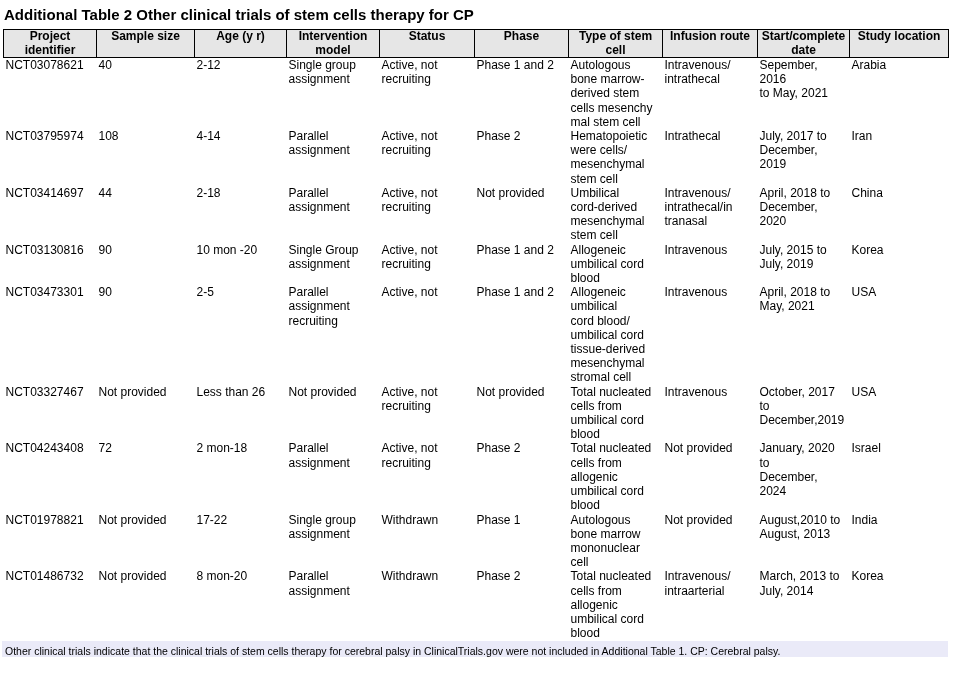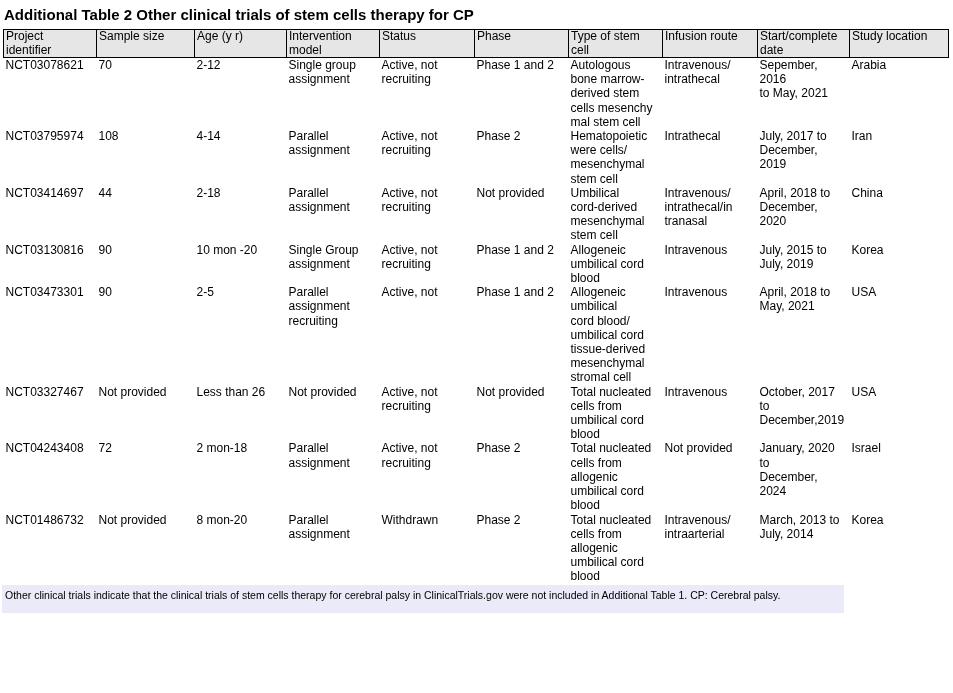--- a/index.html
+++ b/index.html
@@ -28,44 +28,44 @@
   table.trials{
     margin-left:3px;
     width:945px;
     border-collapse:collapse;
     table-layout:fixed;
   }
   table.trials th{
     background:var(--header-bg);
     border:1px solid var(--border-color);
     font-size:12px;
-    font-weight:normal;
+    font-weight:bold;
     line-height:13.5px;
-    text-align:left;
+    text-align:center;
     vertical-align:top;
     padding:0 2px;
     white-space:pre-line;
   }
   table.trials td{
     border:none;
     font-size:12px;
     font-weight:normal;
     line-height:14.2px;
     text-align:left;
     vertical-align:top;
     padding:0 2px;
     white-space:pre-line;
   }
   .footnote{
     margin:1px 0 0 2px;
-    width:842px;
+    width:946px;
     background:var(--footnote-bg);
     font-size:10.5px;
     line-height:12px;
-    padding:4px 4px 12px 3px;
+    padding:4px 4px 0 3px;
   }
 </style>
 </head>
 <body>
 
 <div class="page-title">Additional Table 2 Other clinical trials of stem cells therapy for CP</div>
 
 <table class="trials">
   <colgroup>
     <col style="width:93px">
@@ -93,21 +93,21 @@
 cell</th>
       <th>Infusion route</th>
       <th>Start/complete
 date</th>
       <th>Study location</th>
     </tr>
   </thead>
   <tbody>
       <tr>
     <td>NCT03078621</td>
-    <td>70</td>
+    <td>40</td>
     <td>2-12</td>
     <td>Single group
 assignment</td>
     <td>Active, not
 recruiting</td>
     <td>Phase 1 and 2</td>
     <td>Autologous
 bone marrow-
 derived stem
 cells mesenchy
@@ -224,20 +224,36 @@
 cells from
 allogenic
 umbilical cord
 blood</td>
     <td>Not provided</td>
     <td>January, 2020 to
 December, 2024</td>
     <td>Israel</td>
   </tr>
       <tr>
+    <td>NCT01978821</td>
+    <td>Not provided</td>
+    <td>17-22</td>
+    <td>Single group
+assignment</td>
+    <td>Withdrawn</td>
+    <td>Phase 1</td>
+    <td>Autologous
+bone marrow
+mononuclear cell</td>
+    <td>Not provided</td>
+    <td>August,2010 to
+August, 2013</td>
+    <td>India</td>
+  </tr>
+      <tr>
     <td>NCT01486732</td>
     <td>Not provided</td>
     <td>8 mon-20</td>
     <td>Parallel
 assignment</td>
     <td>Withdrawn</td>
     <td>Phase 2</td>
     <td>Total nucleated
 cells from
 allogenic

